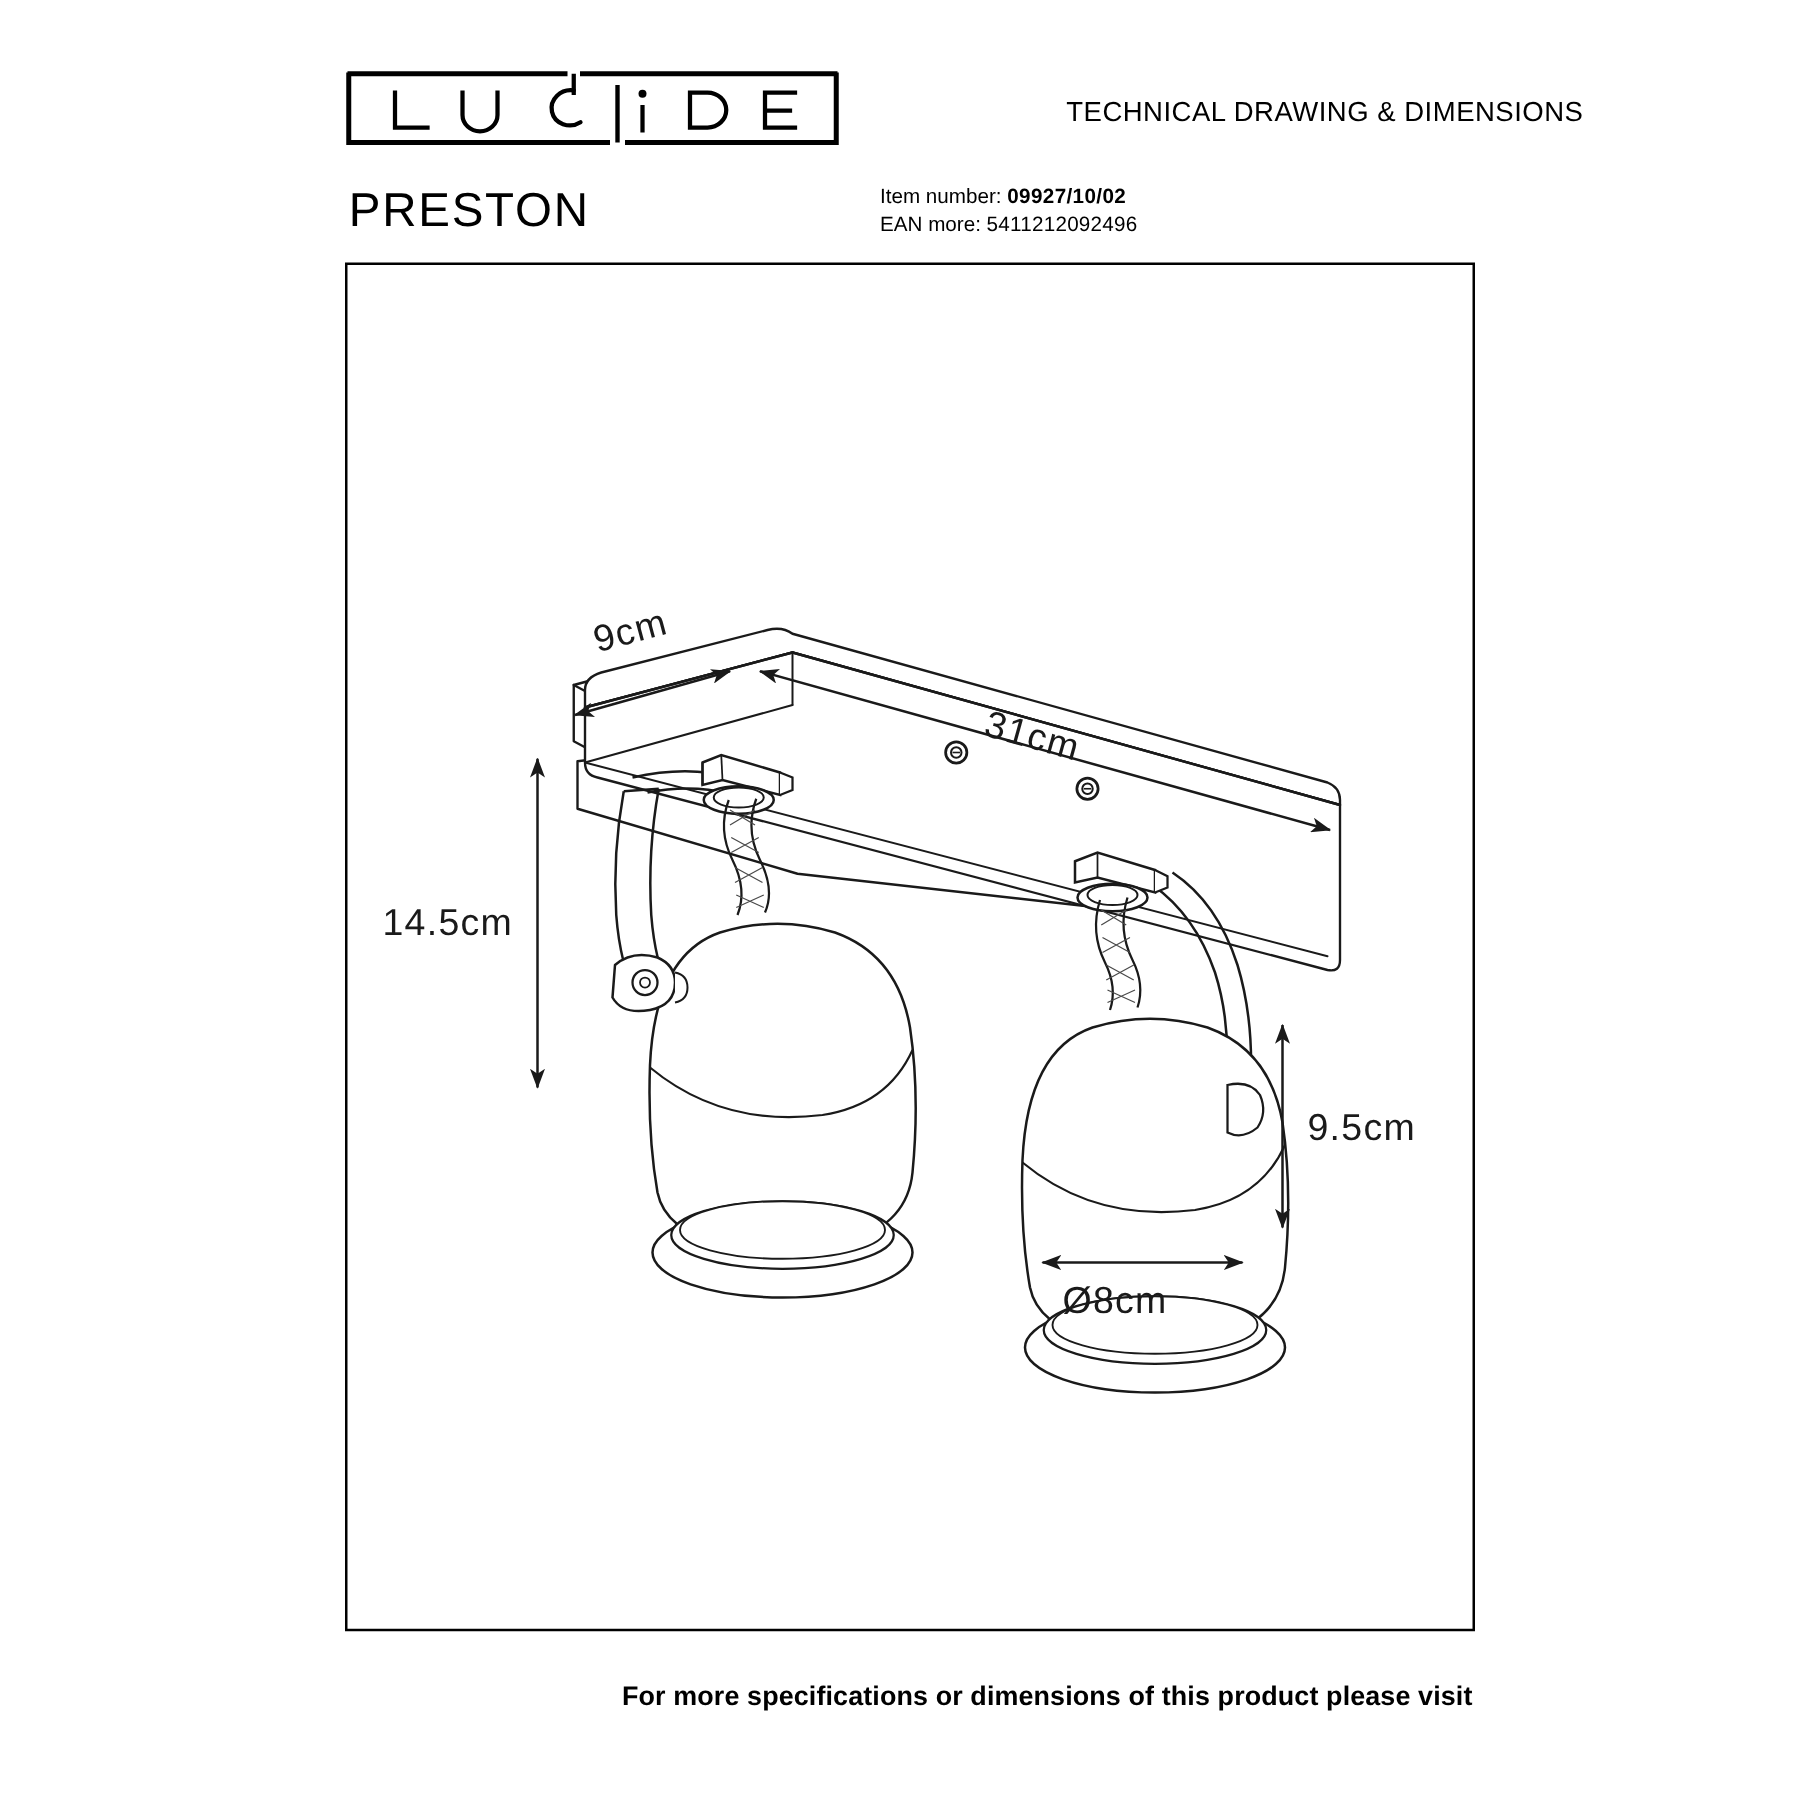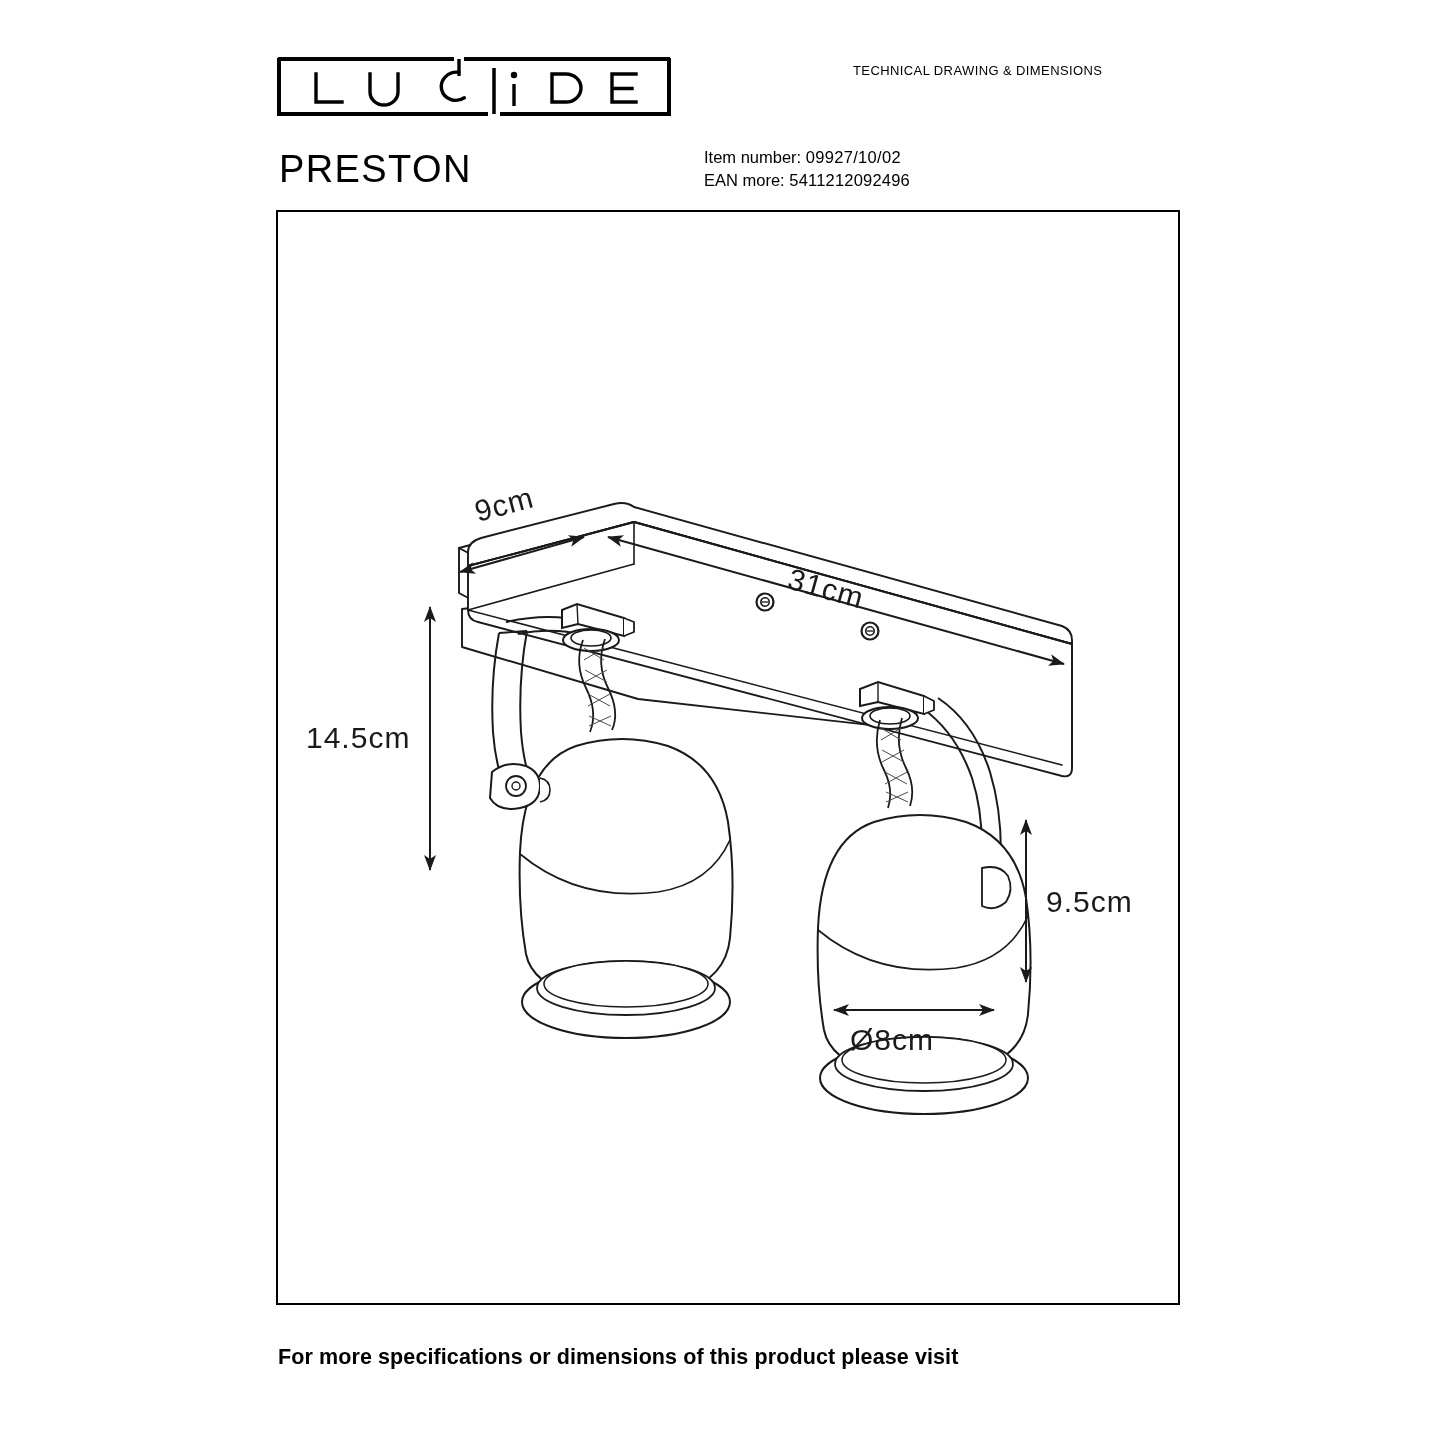--- a/index.html
+++ b/index.html
@@ -38,22 +38,22 @@
     left: 0px;
     top: 8px;
     width: 396px;
     height: 60px;
   }
   .logo-box svg { display: block; }
 
   .tech-title {
     position: absolute;
     left: 577px;
-    top: 15px;
-    font-size: 13px;
+    top: 29px;
+    font-size: 22px;
     font-weight: 400;
     letter-spacing: 0.4px;
     white-space: nowrap;
     font-family: "Liberation Sans", sans-serif;
   }
 
   .product-name {
     position: absolute;
     left: 3px;
     top: 100px;
@@ -66,21 +66,21 @@
   .codes {
     position: absolute;
     left: 428px;
     top: 98px;
     font-size: 16.5px;
     line-height: 23px;
     white-space: nowrap;
   }
   .codes .row { display: block; }
   .codes .lbl { font-weight: normal; }
-  .codes .val { font-weight: normal; letter-spacing: 0.3px; }
+  .codes .val { font-weight: bold; letter-spacing: 0.3px; }
   .codes .val-light { font-weight: normal; letter-spacing: 0.2px; margin-top: 36px; }
 
   
   .frame {
     position: absolute;
     left: 276px;
     top: 210px;
     width: 904px;
     height: 1095px;
     border: 2.5px solid #000000;
@@ -93,20 +93,21 @@
     top: 0;
     display: block;
   }
 
   
   .footer {
     position: absolute;
     left: 278px;
     top: 1345px;
     width: 900px;
+    text-align: right;
   }
   .footer-line1 {
     font-size: 21.5px;
     font-weight: bold;
     letter-spacing: 0.1px;
     white-space: nowrap;
   }
   .footer-line2 {
     font-size: 31px;
     font-weight: bold;

